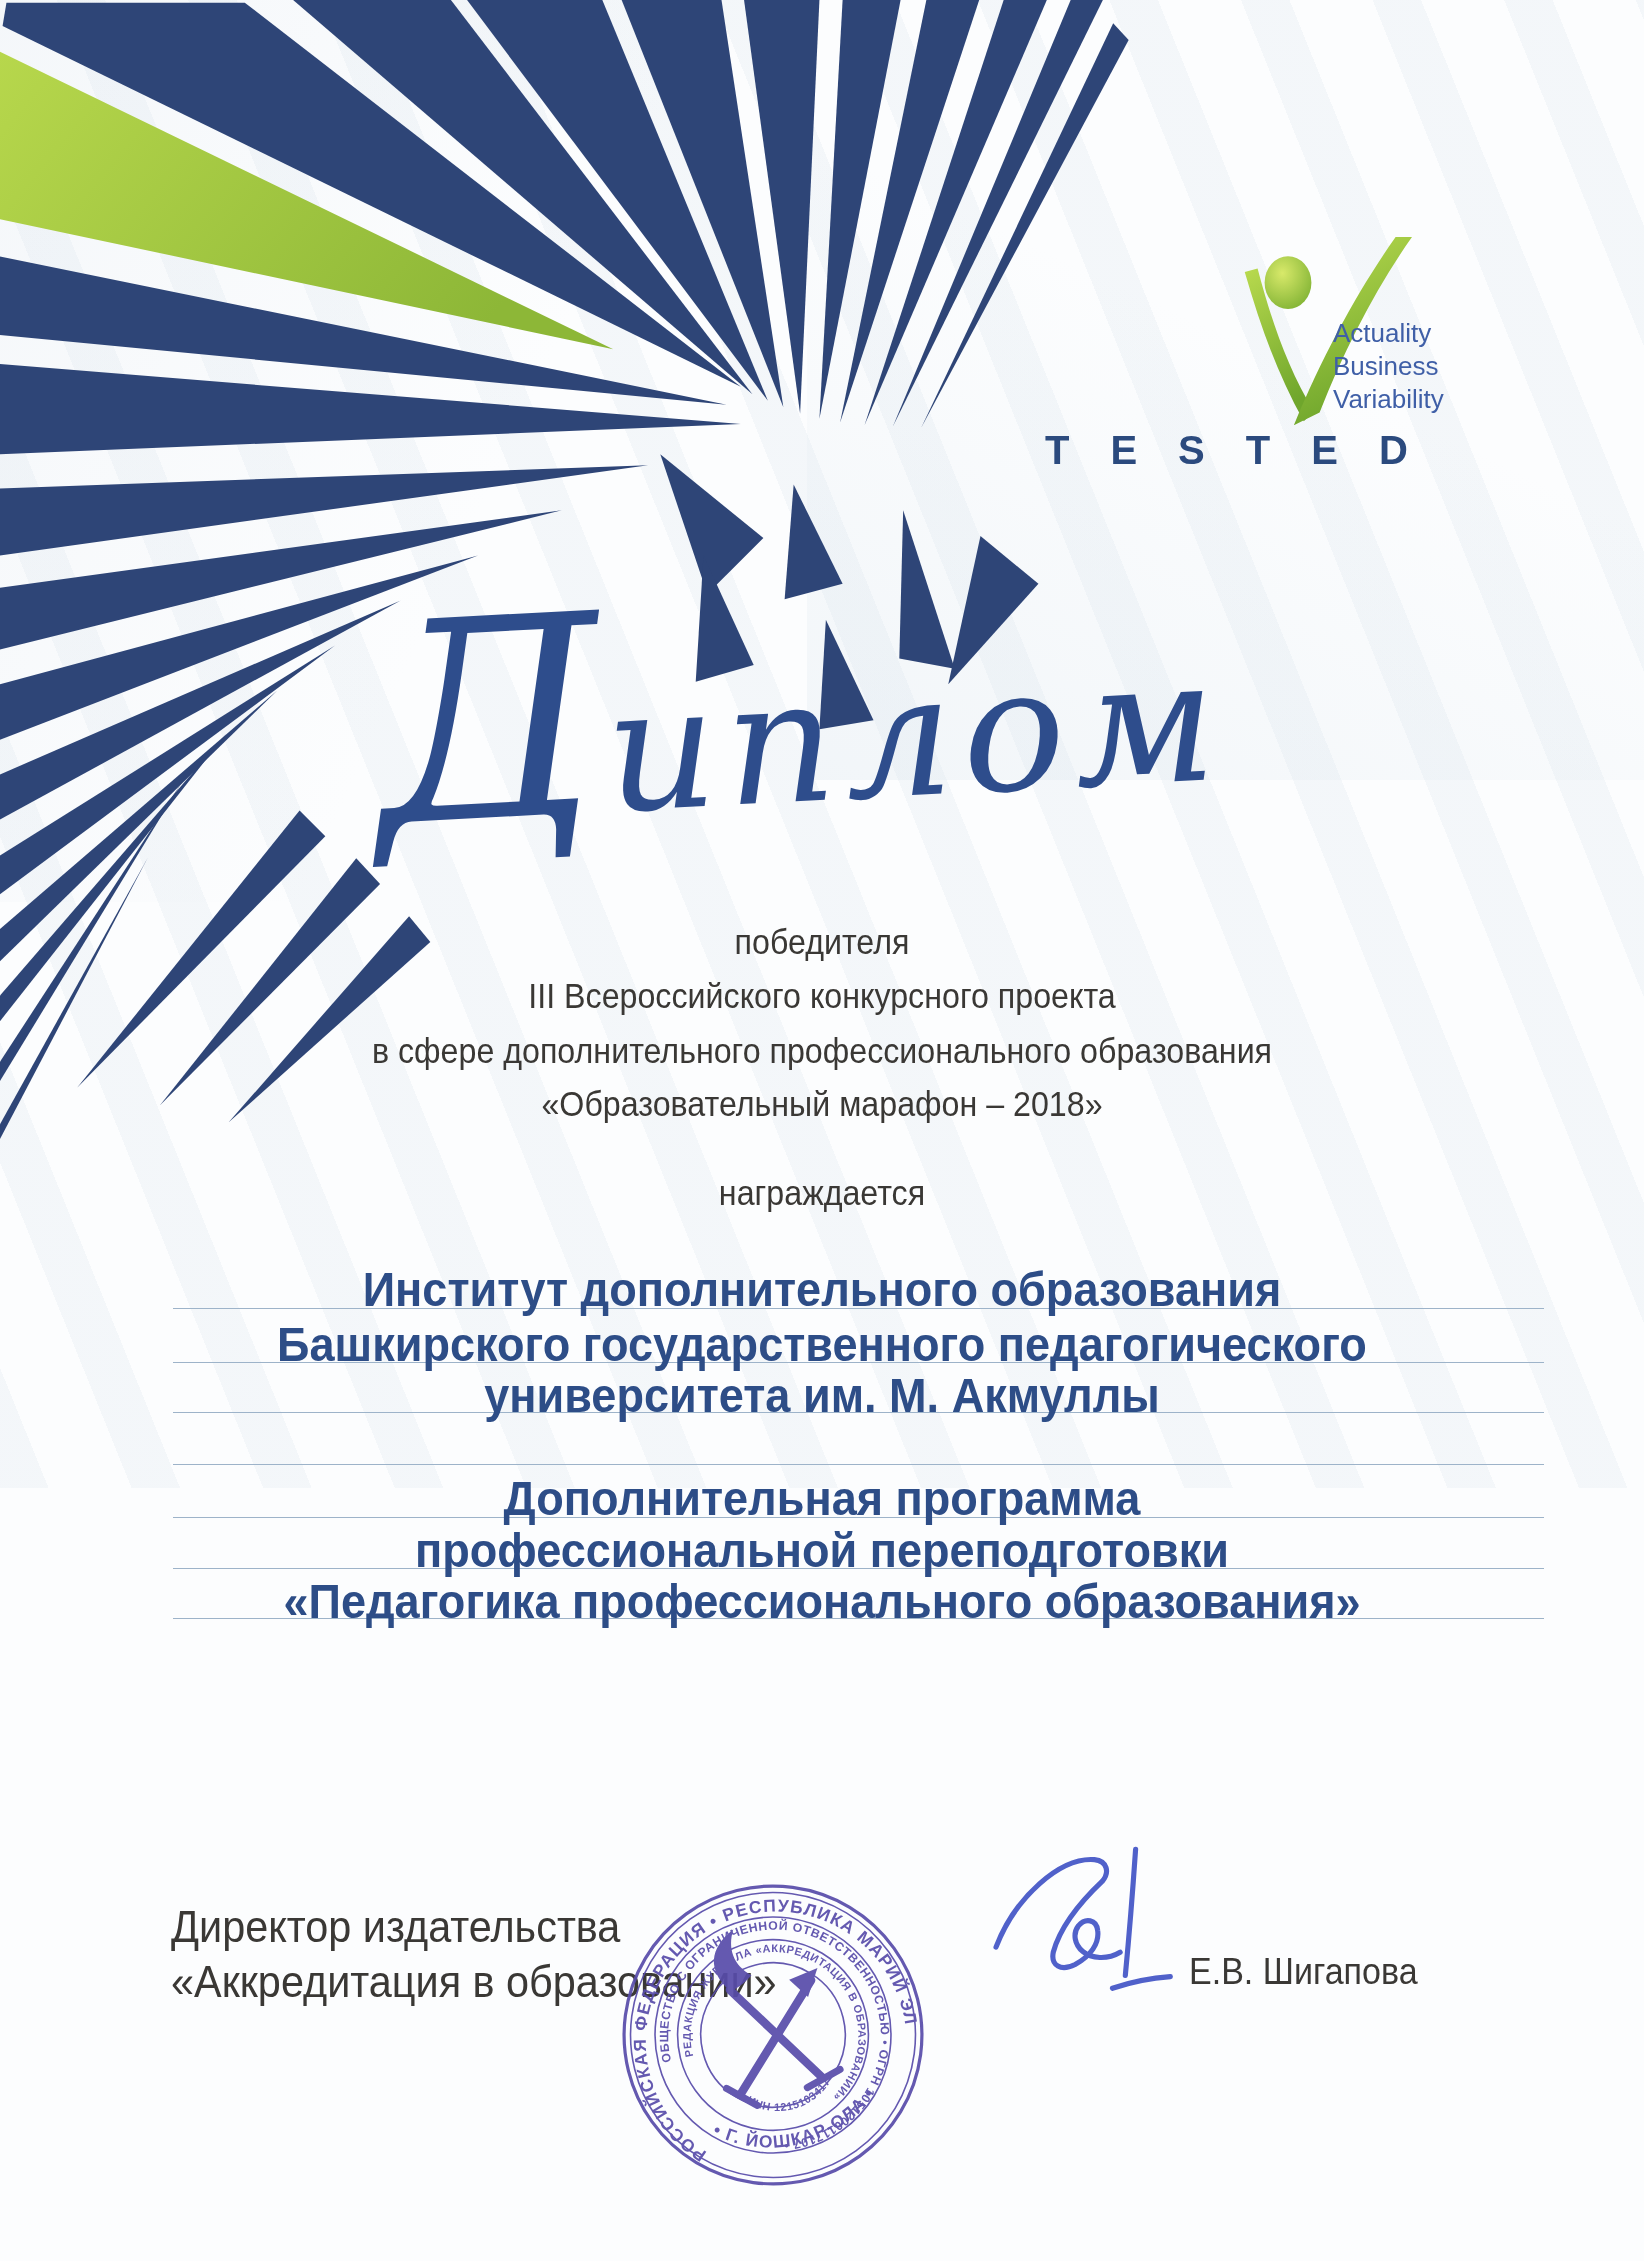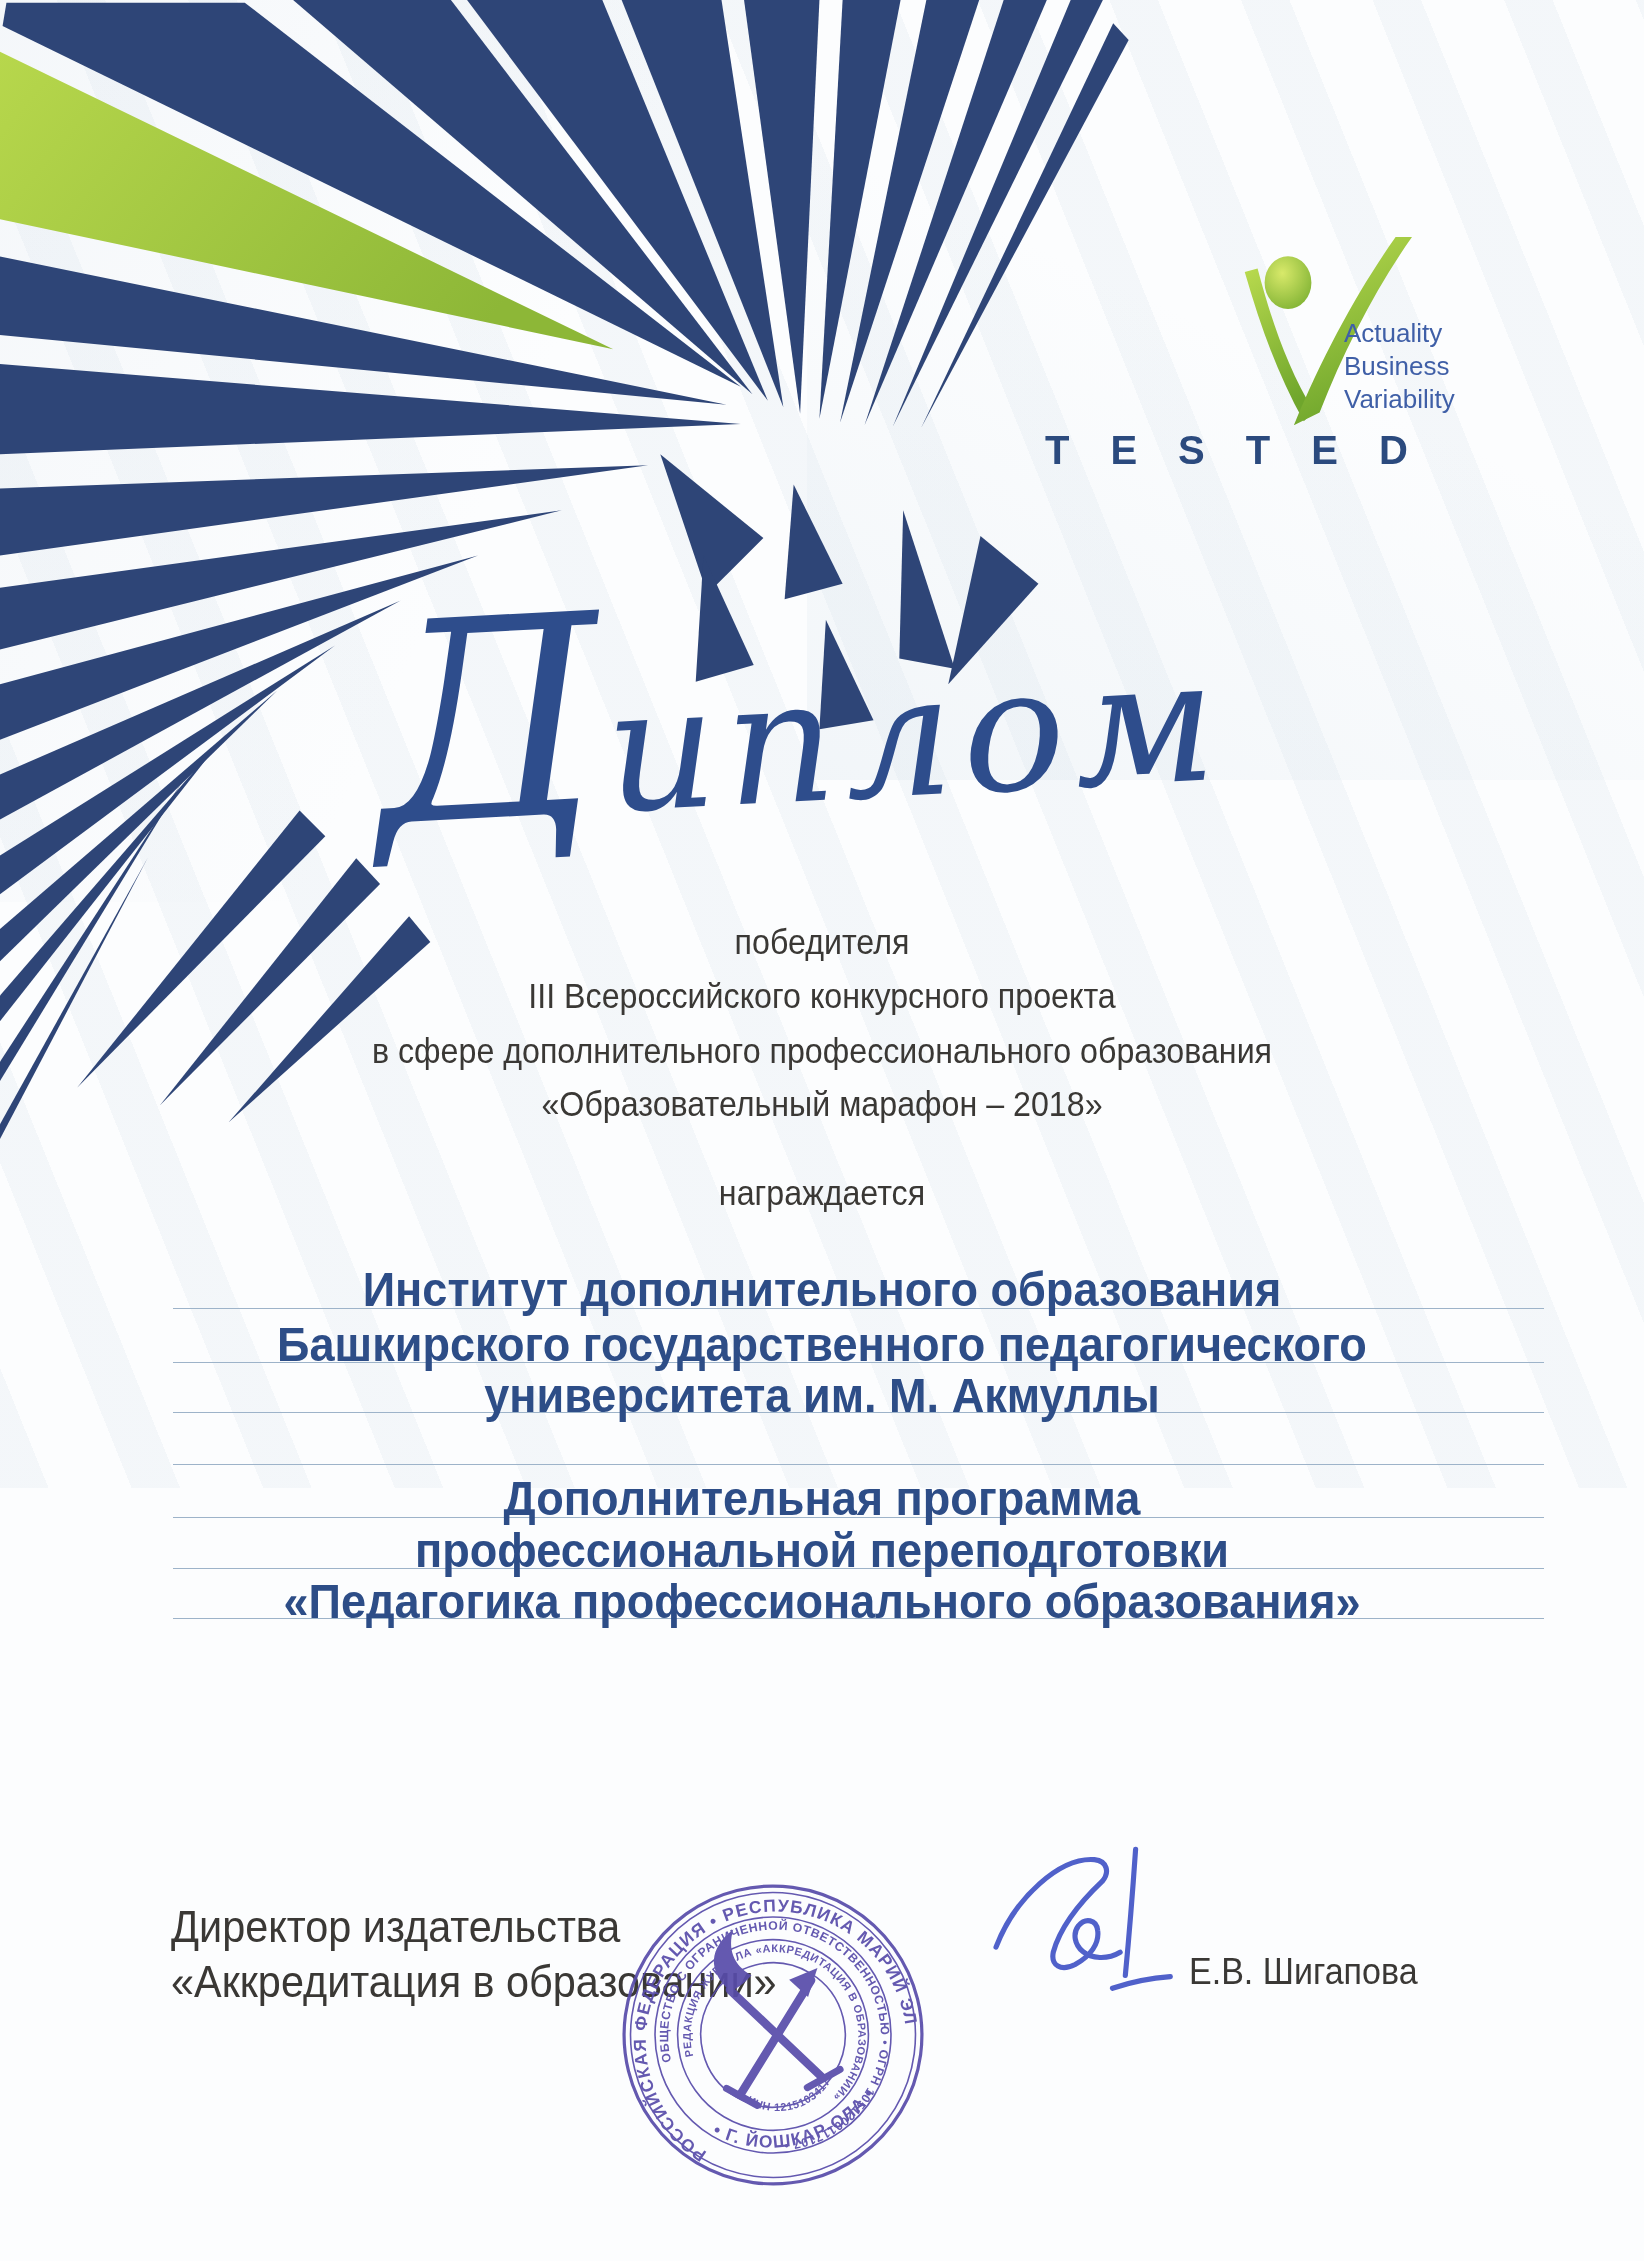--- a/index.html
+++ b/index.html
@@ -18,21 +18,21 @@
 
   .burst{position:absolute;left:0;top:0;}
   .burst polygon{fill:#2e4577;}
   .burst .green{fill:url(#greenGrad);}
 
   
   .logo{position:absolute;left:1032px;top:269px;width:612px;height:271px;}
   .logo-ab{position:absolute;left:18px;top:-29px;font-family:"DejaVu Serif",serif;font-weight:bold;
     font-size:193px;line-height:193px;letter-spacing:-13px;color:#2b4a7e;}
   .logo-v{position:absolute;left:187px;top:-44px;}
-  .logo-tagline{position:absolute;left:301px;top:48px;font-size:26px;line-height:33px;color:#3f5fa7;margin-left:11px;}
+  .logo-tagline{position:absolute;left:301px;top:48px;font-size:26px;line-height:33px;color:#3f5fa7;}
   .logo-tested{position:absolute;left:13px;top:159px;font-size:40px;font-weight:bold;
     letter-spacing:41px;color:#2b4a7e;white-space:nowrap;}
 
   
   .title-script{position:absolute;left:0;top:567px;width:1598px;text-align:center;color:#2e4d8c;
     font-family:"DejaVu Serif",serif;font-style:italic;transform:rotate(-3deg);}
   .title-cap{font-size:277px;line-height:277px;letter-spacing:3.9px;}
   .title-rest{font-size:171px;line-height:171px;letter-spacing:9px;}
 
   .cline{position:absolute;left:0;width:100%;text-align:center;color:#3a3835;

